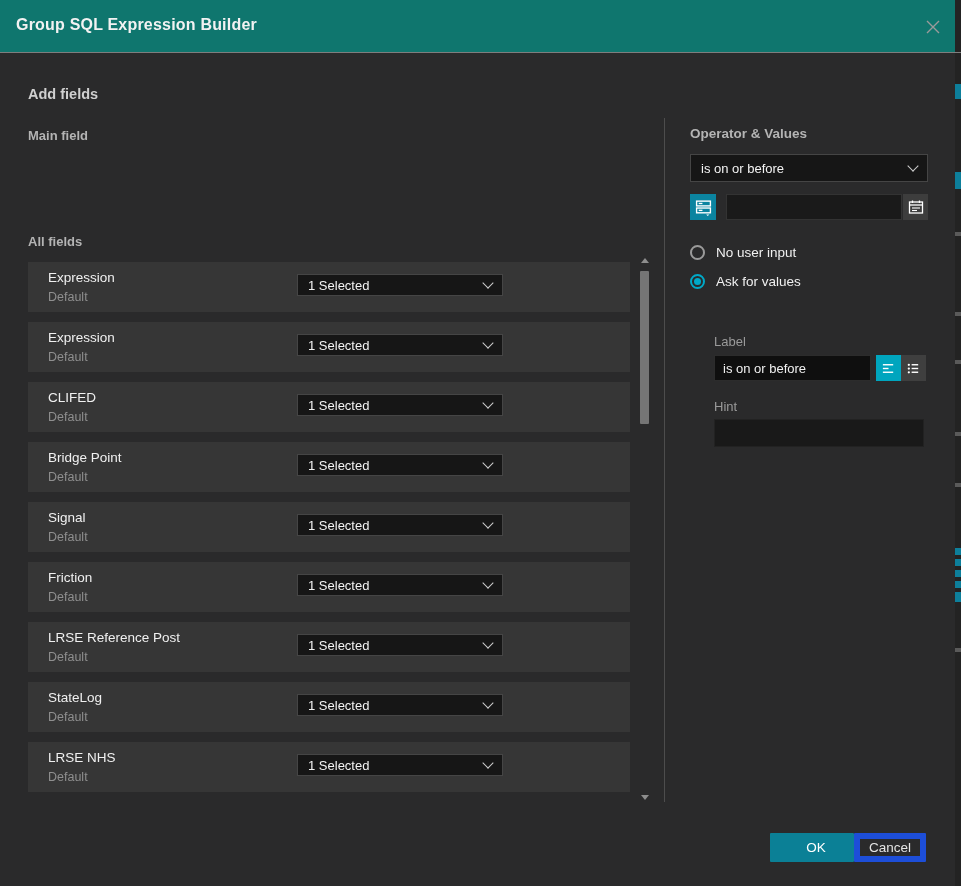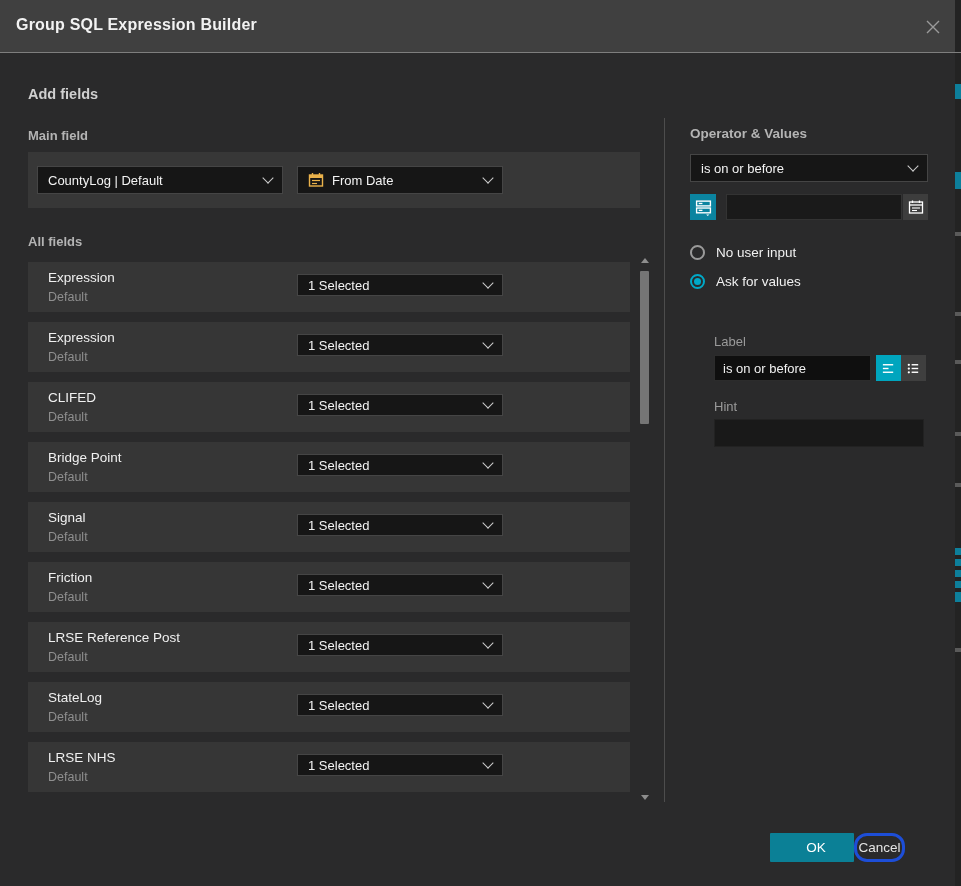--- a/index.html
+++ b/index.html
@@ -1,19 +1,19 @@
 <!DOCTYPE html>
 <html><head>
 <meta charset="utf-8">
 <style>
   html,body{margin:0;padding:0;background:#1c1c1c;font-family:"Liberation Sans",sans-serif;}
   .stage{position:relative;width:961px;height:886px;overflow:hidden;background:#232323;}
   .dialog{position:absolute;left:0;top:0;width:955px;height:886px;background:#2a2a2b;}
   
-  .titlebar{position:absolute;left:0;top:0;width:955px;height:52px;background:#404040;border-bottom:1px solid #7e7e7e;}
+  .titlebar{position:absolute;left:0;top:0;width:955px;height:52px;background:#0f766e;border-bottom:1px solid #7e7e7e;}
   .title{position:absolute;left:16px;top:16px;font-size:16px;font-weight:bold;color:#f2f2f2;letter-spacing:.2px;}
   .close-btn{position:absolute;right:12px;top:17px;width:20px;height:20px;cursor:pointer;}
   
   .h-add{position:absolute;left:28px;top:86px;font-size:14.5px;font-weight:bold;color:#cfcfcf;}
   .h-sub{position:absolute;font-size:13px;font-weight:bold;color:#b4b4b4;}
   
   .panel{position:absolute;background:#373737;}
   .dd{position:absolute;background:#161616;border:1px solid #454545;box-sizing:border-box;display:flex;align-items:center;color:#f3f3f3;font-size:13px;padding:0 10px;gap:8px;cursor:pointer;}
   .dd .lbl{flex:1;white-space:nowrap;overflow:hidden;}
   .chev{width:7px;height:7px;border-right:1.6px solid #cdcdcd;border-bottom:1.6px solid #cdcdcd;transform:rotate(45deg);margin-top:-4px;flex:none;}
@@ -40,21 +40,21 @@
   .radio-lbl{font-size:13.5px;color:#f0f0f0;}
   .choose-btn{position:absolute;left:714px;top:304px;width:214px;height:25px;background:#0d86a0;color:#fff;font-size:13.5px;display:flex;align-items:center;justify-content:center;cursor:pointer;}
   .cap{position:absolute;font-size:13px;color:#9a9a9a;}
   .label-input{position:absolute;left:714px;top:355px;width:157px;height:26px;background:#0f0f0f;border:1px solid #2c2c2c;box-sizing:border-box;color:#f0f0f0;font-size:13px;padding:0 8px;outline:none;font-family:"Liberation Sans",sans-serif;}
   .ibtn{position:absolute;top:355px;width:25px;height:26px;display:flex;align-items:center;justify-content:center;cursor:pointer;}
   .ibtn.active{background:#00a5be;}
   .ibtn.idle{background:#3f3f3f;}
   .hint-input{position:absolute;left:714px;top:419px;width:210px;height:28px;background:#191919;border:1px solid #222;box-sizing:border-box;color:#f0f0f0;font-size:13px;padding:0 8px;outline:none;font-family:"Liberation Sans",sans-serif;}
   
   .btn-ok{position:absolute;left:770px;top:833px;width:76px;height:29px;background:#0b8096;color:#fff;font-size:13.5px;border:none;border-radius:1px;display:flex;align-items:center;justify-content:center;cursor:pointer;padding-left:8px;}
-  .btn-cancel{position:absolute;left:854px;top:833px;width:51px;height:29px;background:transparent;color:#e4e4e4;font-size:13.5px;border:3px solid #1d4ed8;box-sizing:border-box;border-radius:13px;display:flex;align-items:center;justify-content:center;cursor:pointer;}
+  .btn-cancel{position:absolute;left:854px;top:833px;width:72px;height:29px;background:transparent;color:#e4e4e4;font-size:13.5px;border:6px solid #1d4ed8;box-sizing:border-box;border-radius:1px;display:flex;align-items:center;justify-content:center;cursor:pointer;}
   
   .strip{position:absolute;left:955px;top:0;width:6px;height:886px;background:#232323;}
   .strip .seg{position:absolute;left:0;width:6px;}
   .teal{background:#0d7f9b;}
   .gray{background:#5a5a5a;}
 </style>
 </head>
 <body>
 
 <div class="stage">
@@ -65,40 +65,20 @@
       <div class="close-btn">
         <svg width="20" height="20" viewBox="0 0 20 20">
             <path d="M4 4 L16 16 M16 4 L4 16" stroke="#9a9a9a" stroke-width="1.4" fill="none"></path>
           </svg>
       </div>
     </div>
 
     <div class="h-add">Add fields</div>
 
     <div class="h-sub" style="left:28px;top:128px;">Main field</div>
-    <div class="panel" style="left:28px;top:152px;width:612px;height:56px;">
-      <div class="dd" style="left:9px;top:14px;width:246px;height:28px;">
-        <span class="lbl">CountyLog | Default</span>
-        <span class="chev"></span>
-      </div>
-      <div class="dd" style="left:269px;top:14px;width:206px;height:28px;">
-        <span style="display:flex;">
-          <svg width="16" height="16" viewBox="0 0 16 16">
-              <rect x="1.5" y="3" width="13" height="11" fill="none" stroke="#eab24b" stroke-width="1.4"></rect>
-              <rect x="1.5" y="3" width="13" height="3" fill="#eab24b"></rect>
-              <line x1="4.5" y1="1" x2="4.5" y2="4" stroke="#eab24b" stroke-width="1.4"></line>
-              <line x1="11.5" y1="1" x2="11.5" y2="4" stroke="#eab24b" stroke-width="1.4"></line>
-              <line x1="4" y1="8.5" x2="12" y2="8.5" stroke="#eab24b" stroke-width="1.2"></line>
-              <line x1="4" y1="11.5" x2="9" y2="11.5" stroke="#eab24b" stroke-width="1.2"></line>
-            </svg>
-        </span>
-        <span class="lbl">From Date</span>
-        <span class="chev"></span>
-      </div>
-    </div>
 
     <div class="h-sub" style="left:28px;top:234px;">All fields</div>
 
     <div class="row" style="top:262px;">
       <div class="row-name">Expression</div>
       <div class="row-sub">Default</div>
       <div class="dd row-dd">
           <span class="lbl">1 Selected</span>
           <span class="chev"></span>
         </div>

